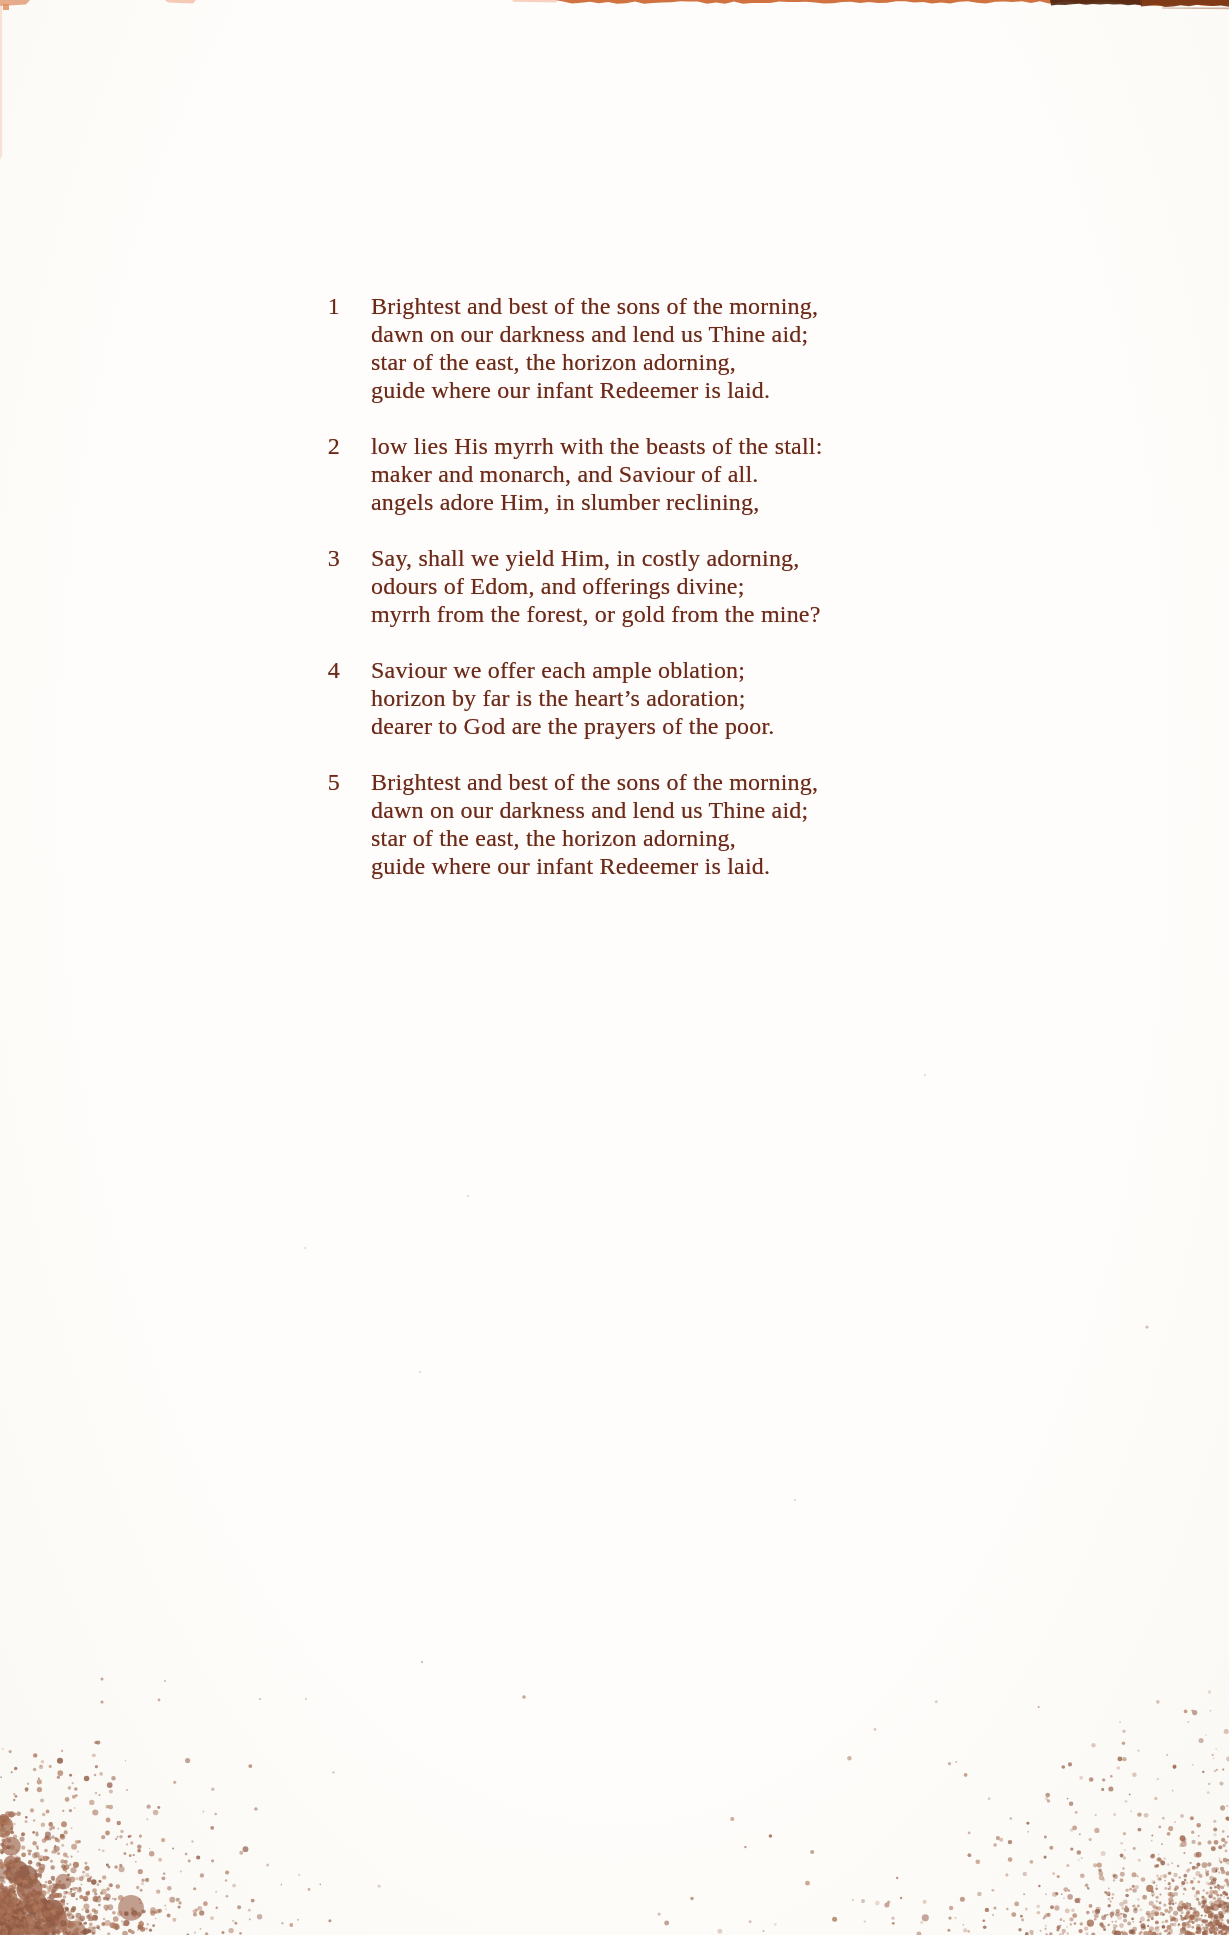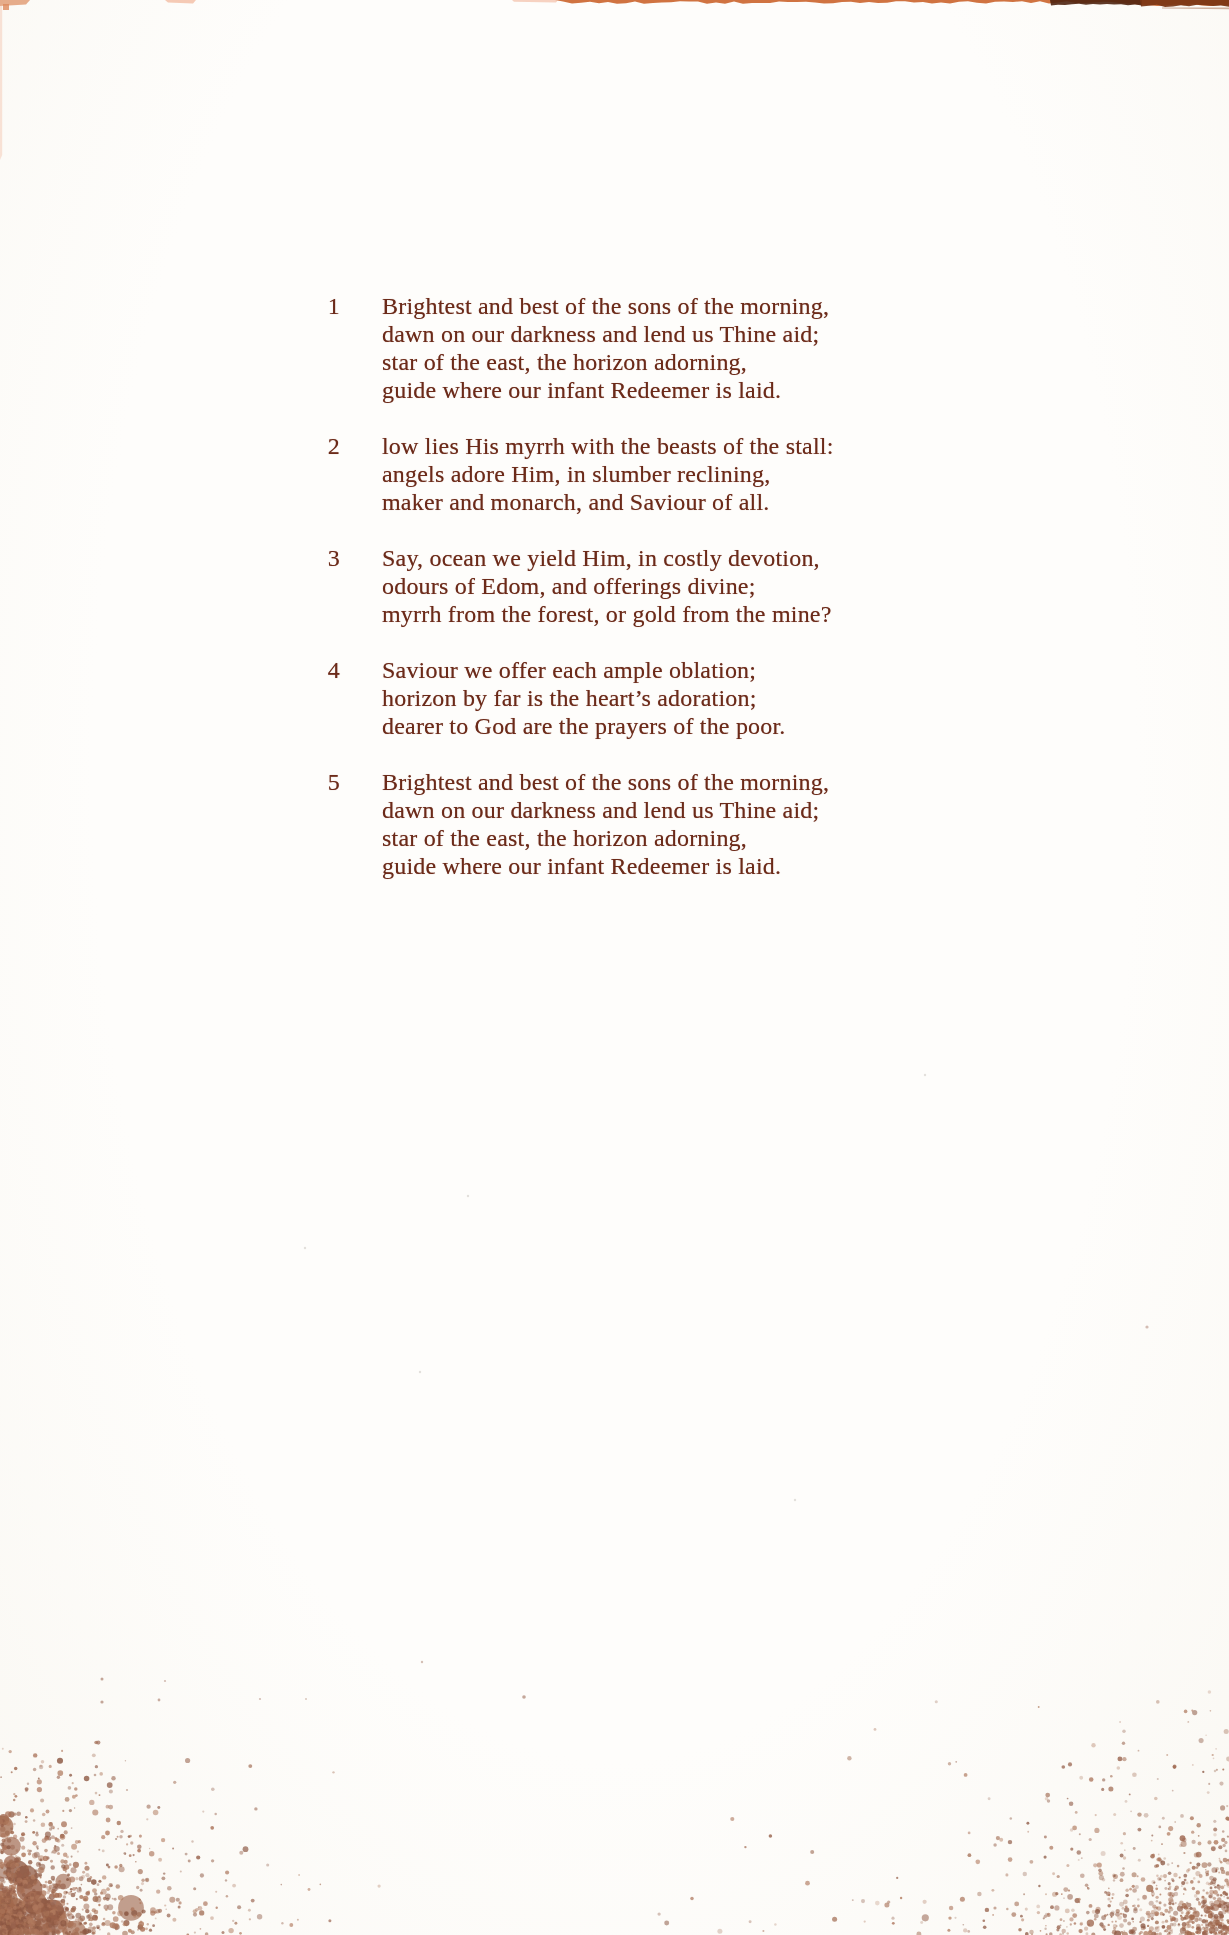--- a/index.html
+++ b/index.html
@@ -19,21 +19,21 @@
     left: 318px; top: 292px;
     width: 640px;
     font-size: 24px;
     line-height: 28px;
     letter-spacing: 0.2px;
     color: #6b2a19;
     text-shadow: 0 0 0.7px rgba(110,35,15,0.55);
   }
   .verse { display: flex; margin-bottom: 28px; }
   .verse-number { width: 22px; text-align: right; flex: none; }
-  .verse-lines { margin-left: 42px; }
+  .verse-lines { margin-left: 31px; }
   .stains-overlay {
     position: absolute; inset: 0;
     pointer-events: none;
   }
 </style>
 </head>
 <body>
 
 <div class="page"></div>
 
@@ -44,28 +44,28 @@
       <div>Brightest and best of the sons of the morning,</div>
       <div>dawn on our darkness and lend us Thine aid;</div>
       <div>star of the east, the horizon adorning,</div>
       <div>guide where our infant Redeemer is laid.</div>
     </div>
   </div>
   <div class="verse">
     <div class="verse-number">2</div>
     <div class="verse-lines">
       <div>low lies His myrrh with the beasts of the stall:</div>
+      <div>maker and monarch, and Saviour of all.</div>
       <div>angels adore Him, in slumber reclining,</div>
-      <div>maker and monarch, and Saviour of all.</div>
     </div>
   </div>
   <div class="verse">
     <div class="verse-number">3</div>
     <div class="verse-lines">
-      <div>Say, ocean we yield Him, in costly devotion,</div>
+      <div>Say, shall we yield Him, in costly adorning,</div>
       <div>odours of Edom, and offerings divine;</div>
       <div>myrrh from the forest, or gold from the mine?</div>
     </div>
   </div>
   <div class="verse">
     <div class="verse-number">4</div>
     <div class="verse-lines">
       <div>Saviour we offer each ample oblation;</div>
       <div>horizon by far is the heart’s adoration;</div>
       <div>dearer to God are the prayers of the poor.</div>

